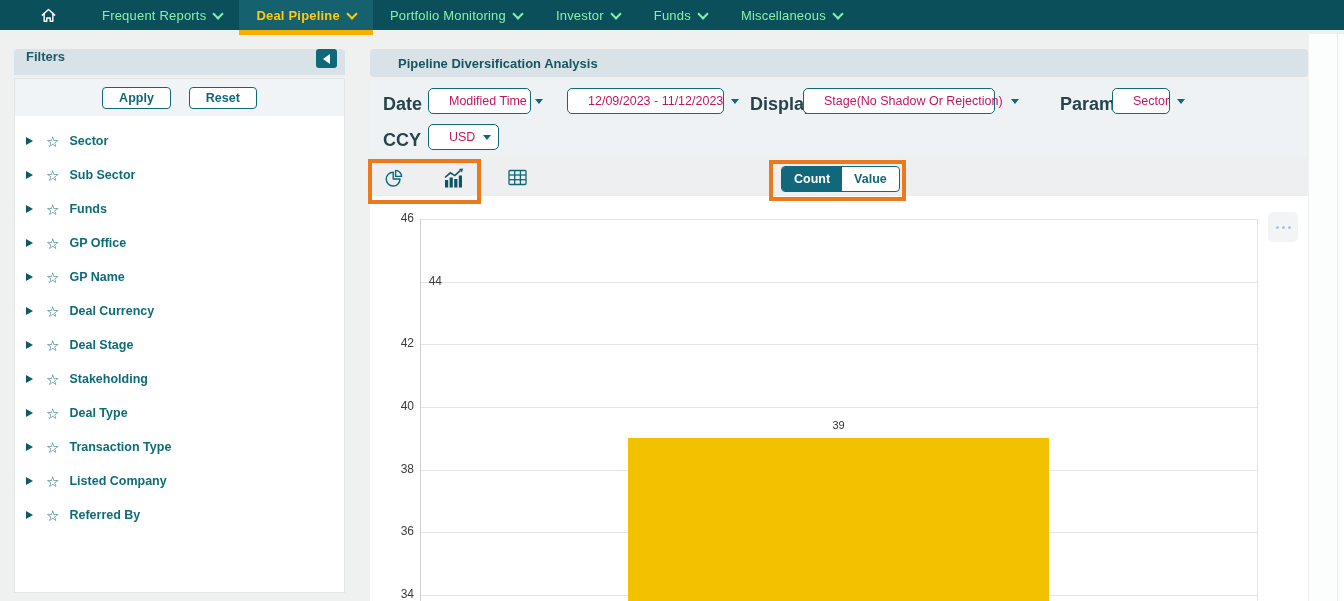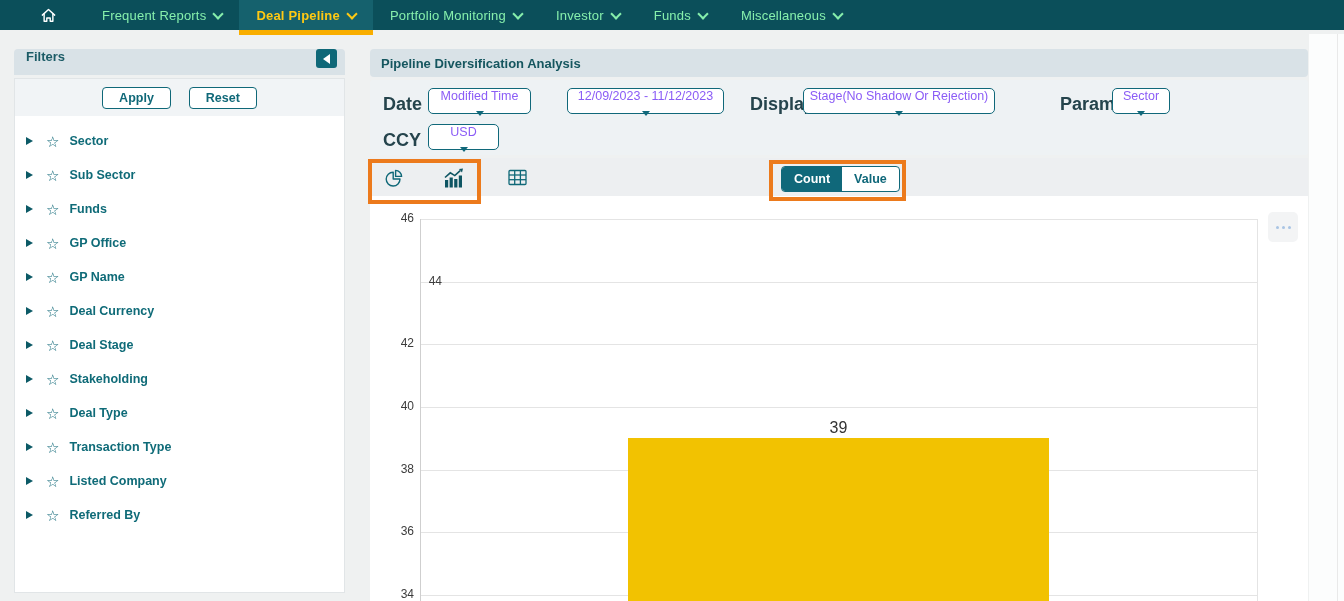--- a/index.html
+++ b/index.html
@@ -34,27 +34,27 @@
           font-size:12.5px;padding:3px 16px;cursor:pointer;font-family:inherit;}
   .filter-list{padding-top:8px;}
   .filter-row{height:34px;display:flex;align-items:center;padding-left:11px;cursor:pointer;}
   .f-arrow{width:0;height:0;border-left:7px solid #0C5A66;border-top:4.5px solid transparent;
            border-bottom:4.5px solid transparent;cursor:pointer;}
   .f-star{color:#0F6878;font-size:15px;line-height:15px;margin-left:13px;cursor:pointer;}
   .f-label{color:#0F6B78;font-size:12.5px;font-weight:bold;margin-left:10px;}
 
   
   .main-header{position:absolute;left:370px;top:49px;width:938px;height:28px;background:#D9E2E7;
-               border-radius:4px;display:flex;align-items:center;padding-left:11px;box-sizing:border-box;}
+               border-radius:4px;display:flex;align-items:center;padding-left:28px;box-sizing:border-box;}
   .main-title{font-size:13px;font-weight:bold;color:#15565F;}
   .controls{position:absolute;left:370px;top:80px;width:938px;height:75px;background:#EEF2F4;border-radius:3px;}
   .ctl-lbl{position:absolute;font-size:18px;font-weight:bold;color:#25444C;}
   .dd{position:absolute;height:26px;background:#fff;border:1.5px solid #10687A;border-radius:5px;
       display:flex;align-items:center;justify-content:space-between;gap:8px;padding:0 20px;
-      box-sizing:border-box;color:#8b5cf6;font-size:12.5px;cursor:pointer;white-space:nowrap;flex-direction:column;}
+      box-sizing:border-box;color:#be185d;font-size:12.5px;cursor:pointer;white-space:nowrap;}
   .caret{width:0;height:0;border-left:4.5px solid transparent;border-right:4.5px solid transparent;
          border-top:5.5px solid #10687A;flex:none;}
   #dd-datetype{left:58px;top:8px;width:103px;}
   #dd-daterange{left:197px;top:8px;width:157px;}
   #dd-display{left:433px;top:8px;width:192px;}
   #dd-params{left:742px;top:8px;width:58px;}
   #dd-ccy{left:58px;top:44px;width:71px;}
   #lbl-date{left:13px;top:14px;}
   #lbl-display{left:380px;top:14px;}
   #lbl-params{left:690px;top:14px;}
@@ -76,21 +76,21 @@
   #hl-icons{left:368px;top:159px;width:113px;height:45px;}
   #hl-toggle{left:769px;top:160px;width:137px;height:41px;}
 
   
   .chart{position:absolute;left:370px;top:196px;width:938px;height:405px;background:#fff;}
   .gridline{position:absolute;left:50px;width:837px;height:1px;background:#E4E4E4;}
   .tick-label{position:absolute;left:0;width:44px;text-align:right;font-size:12px;color:#3C3C3C;}
   .y-axis{position:absolute;left:50px;width:1px;background:#CFCFCF;}
   .plot-right{position:absolute;width:1px;background:#E4E4E4;}
   .bar{position:absolute;cursor:pointer;}
-  .bar-label{position:absolute;text-align:center;font-size:16px;color:#333;}
+  .bar-label{position:absolute;text-align:center;font-size:11px;color:#333;}
   .ctx-btn{position:absolute;left:1268px;top:212px;width:30px;height:30px;background:#F3F4F5;
            border:none;border-radius:5px;cursor:pointer;display:flex;align-items:center;
            justify-content:center;gap:3px;}
   .dot{width:3px;height:3px;border-radius:50%;background:#A9C4E4;}
   .right-strip{position:absolute;left:1309px;top:34px;width:35px;height:567px;background:#FCFDFD;}
   .scroll-line{position:absolute;left:1337px;top:34px;width:1px;height:567px;background:#E9E9E9;}
 </style>
 </head>
 <body>
 

